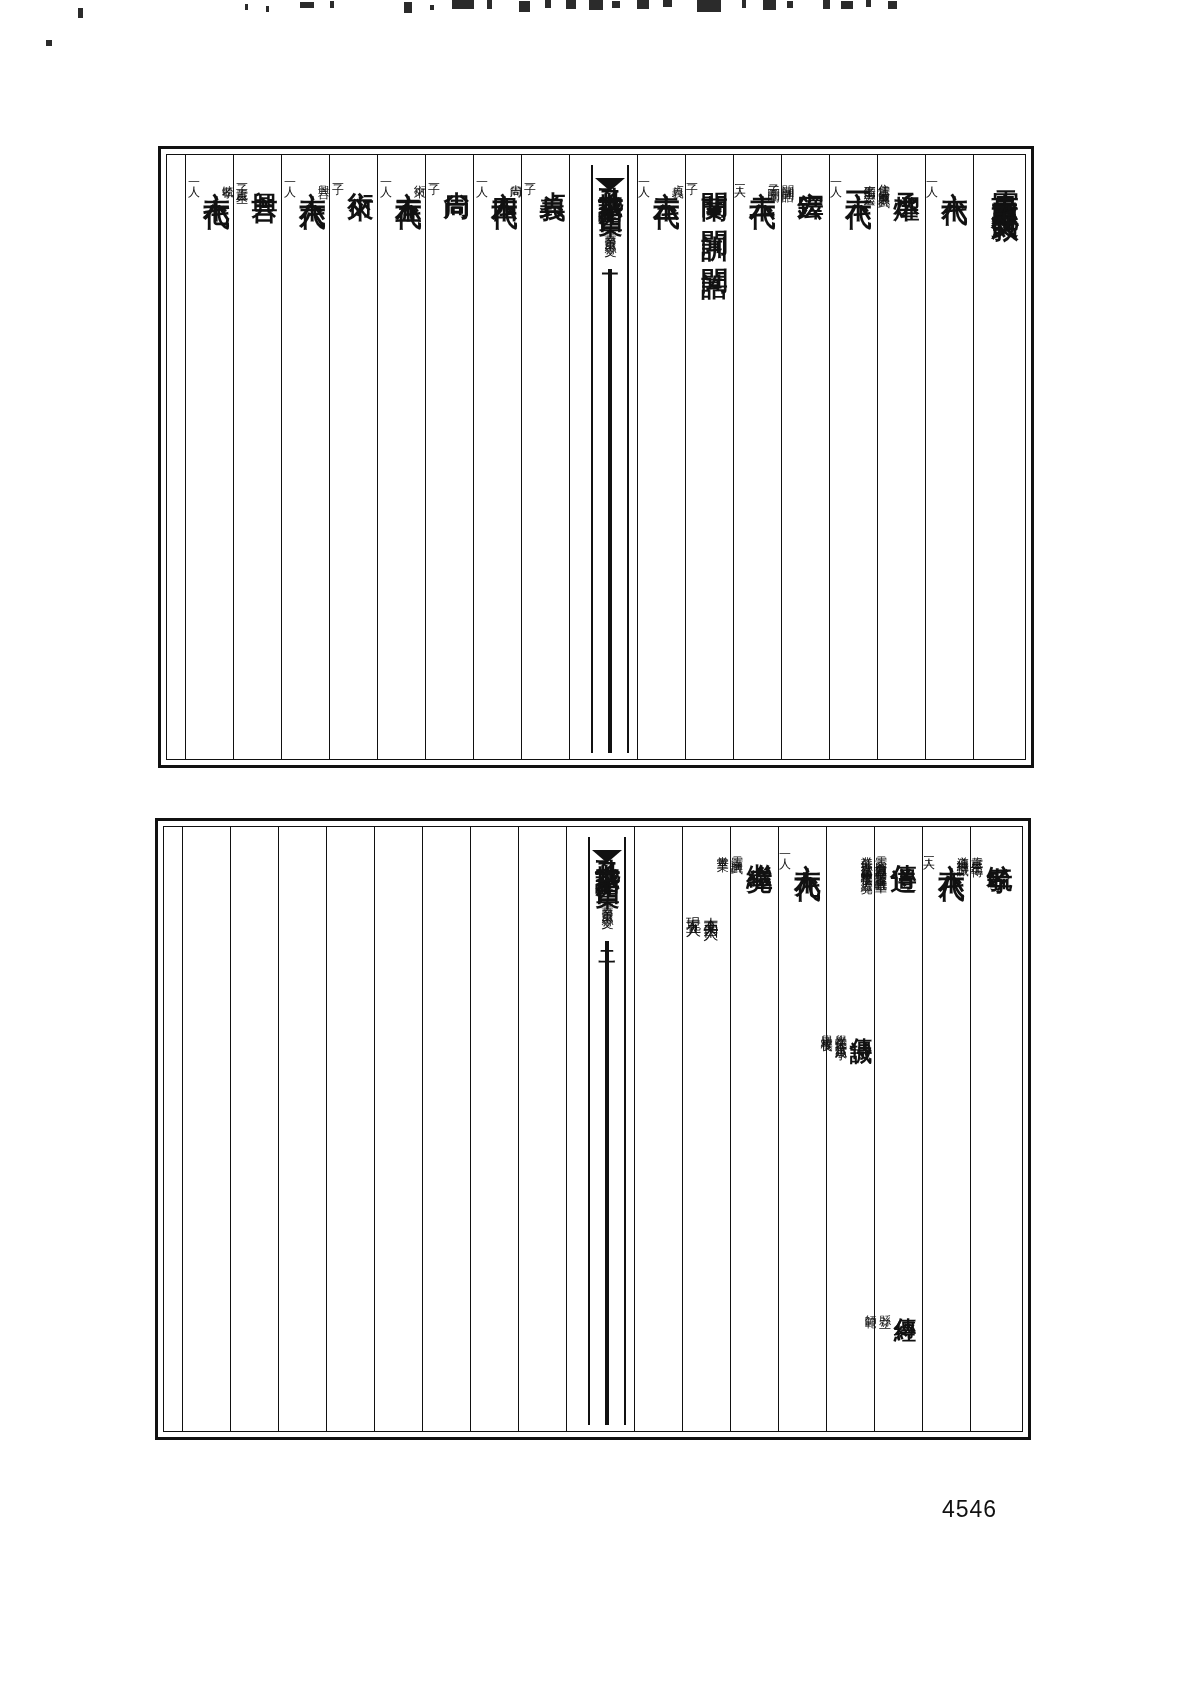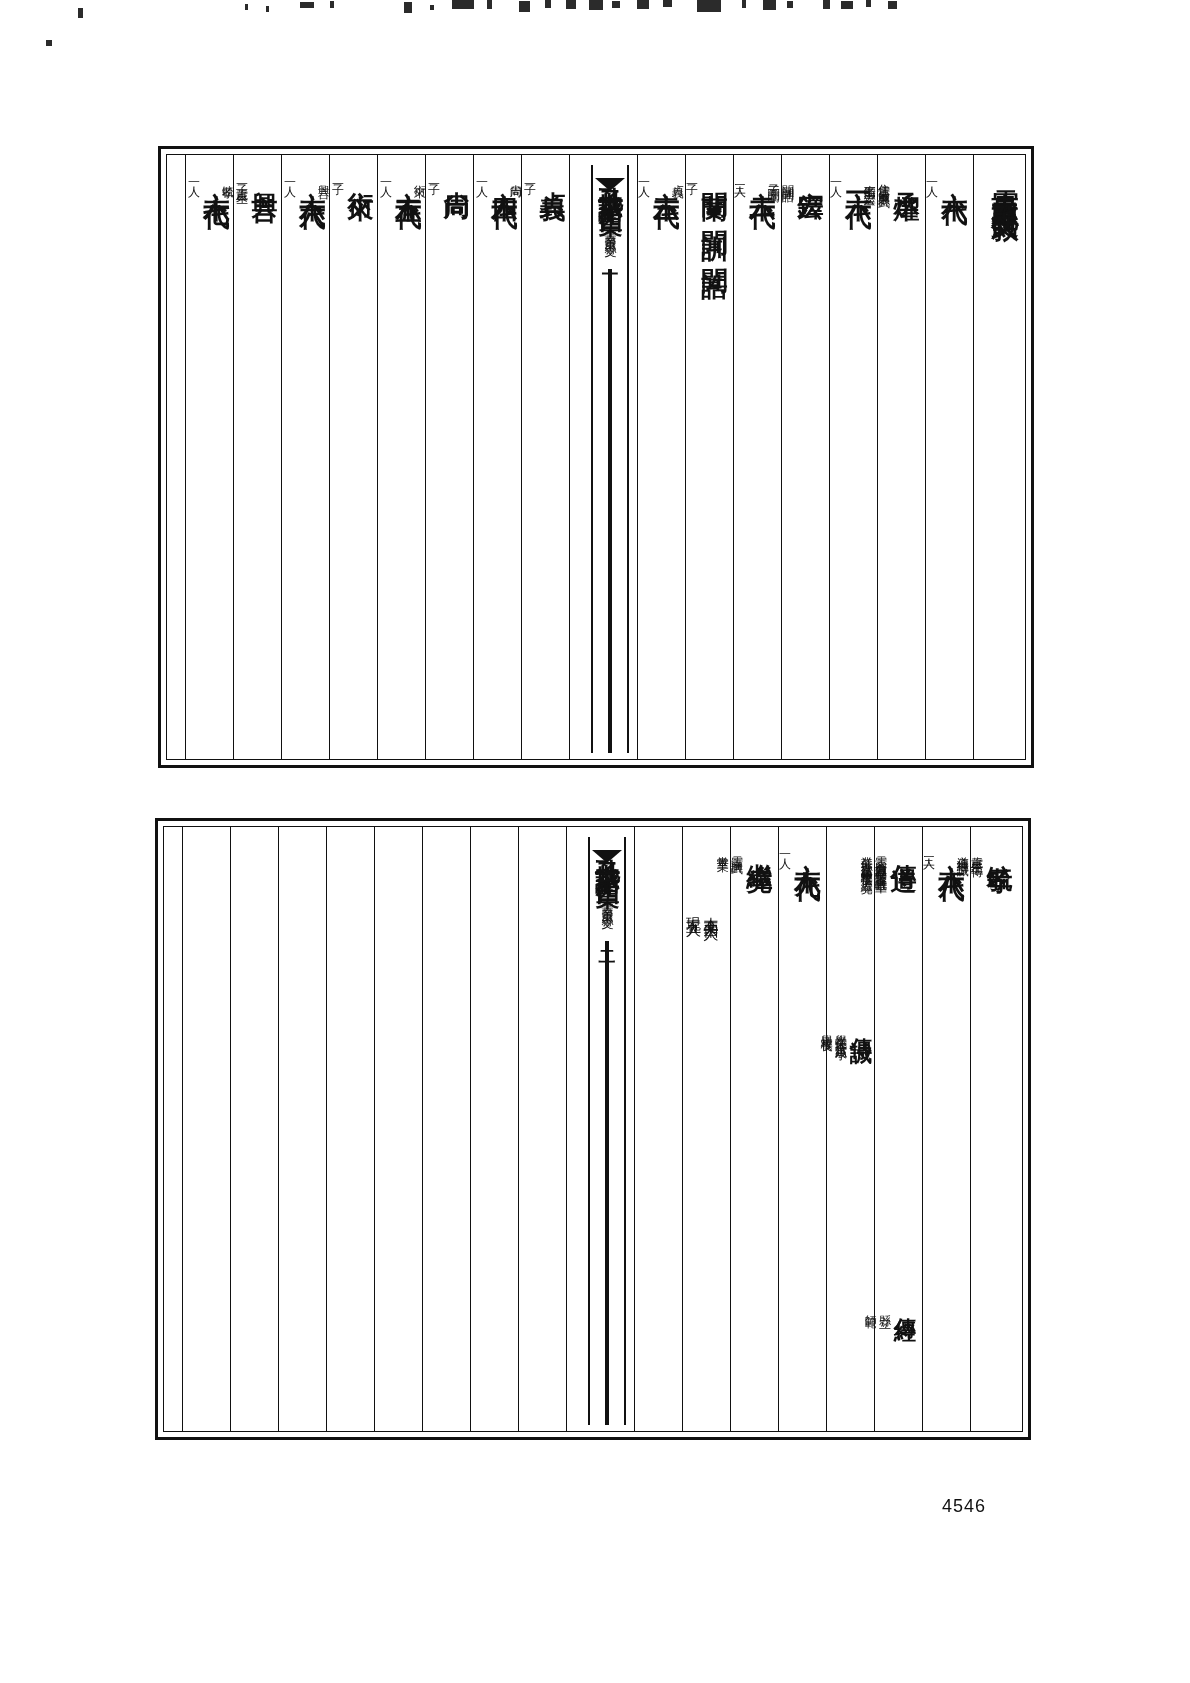--- a/index.html
+++ b/index.html
@@ -159,21 +159,21 @@
     background: #111;
     flex: 1;
     margin-top: 4px;
     margin-bottom: 0;
   }
 
   
   .folio {
     position: absolute;
     font-family: "Liberation Sans", sans-serif;
-    font-size: 18px;
+    font-size: 23px;
     letter-spacing: 1px;
     color: #111;
     text-align: center;
   }
 </style>
 </head>
 <body>
 
 <div class="scan-noise">
   <span class="speck" style="left:78px;  top:8px;  width:5px;  height:10px;"></span>

